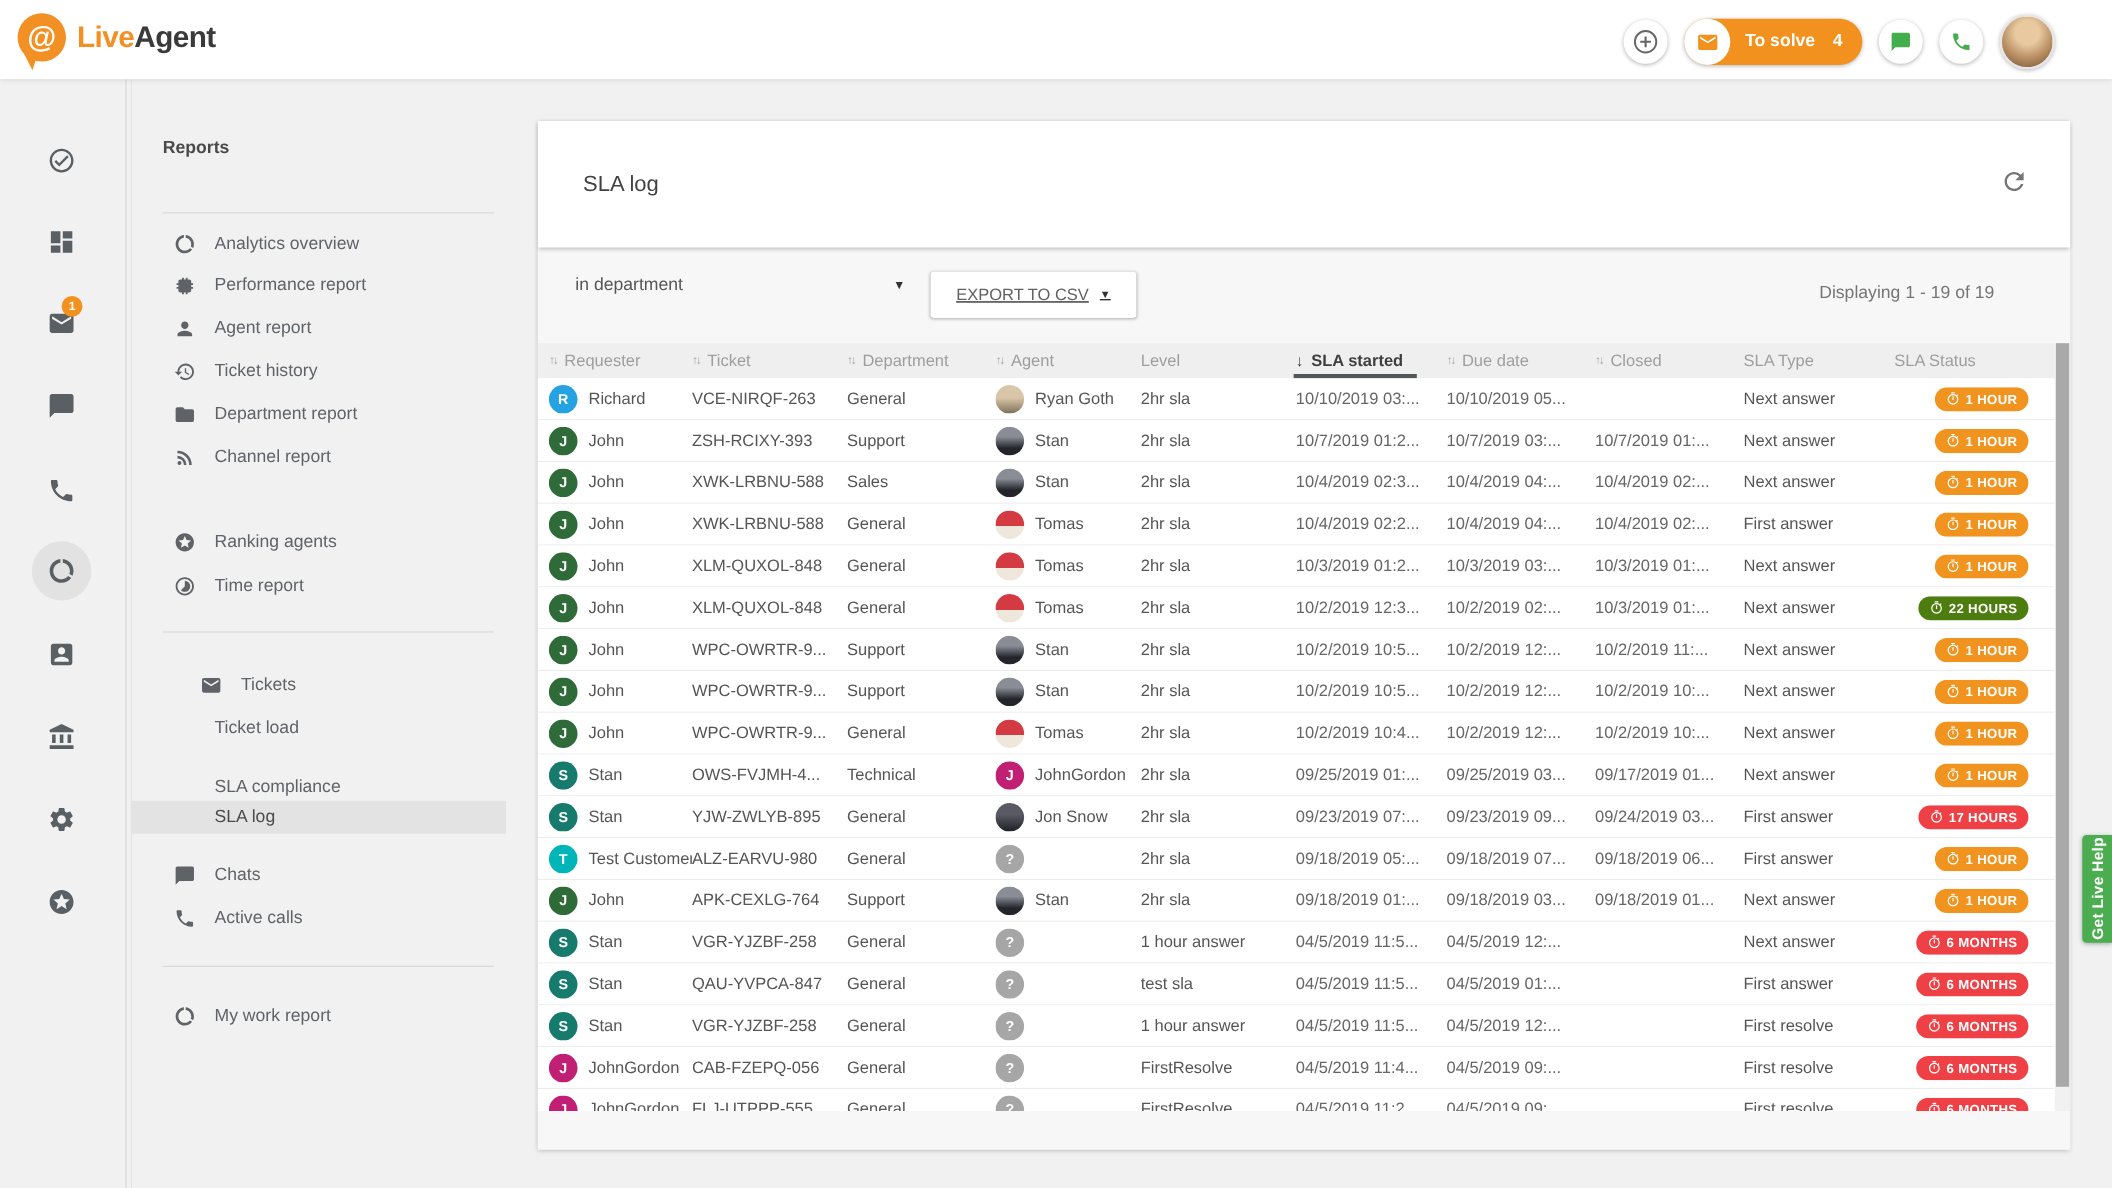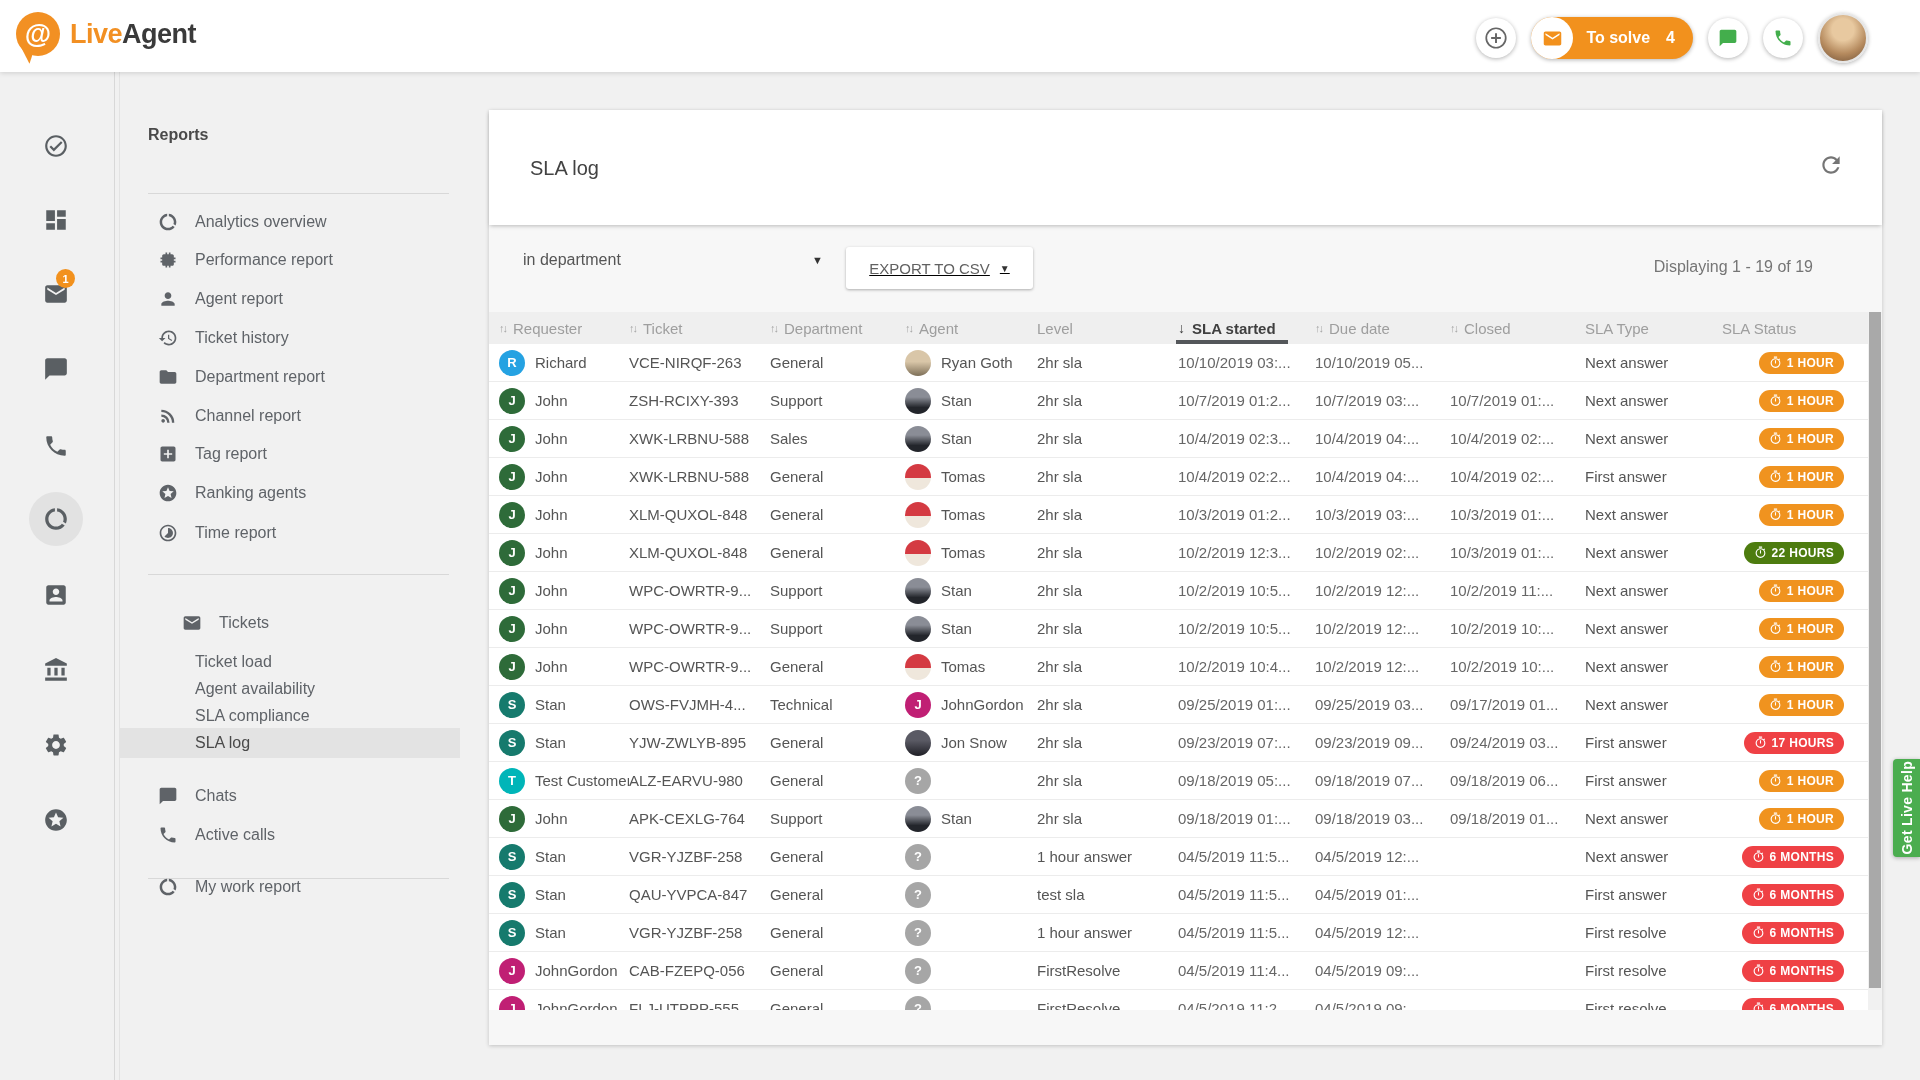--- a/index.html
+++ b/index.html
@@ -212,26 +212,20 @@
           <path d="M10 4H4c-1.1 0-1.99.9-1.99 2L2 18c0 1.1.9 2 2 2h16c1.1 0 2-.9 2-2V8c0-1.1-.9-2-2-2h-8l-2-2z"></path>
         </svg></span>
       <span class="ml">Department report</span>
     </div>
     <div class="menu-row" style="top: 329px;">
       <span class="mi"><svg viewBox="0 0 24 24" width="20" height="20">
           <path d="M6.18 15.64a2.18 2.18 0 0 1 2.18 2.18C8.36 19 7.38 20 6.18 20 5 20 4 19 4 17.82a2.18 2.18 0 0 1 2.18-2.18zM4 4.44A15.56 15.56 0 0 1 19.56 20h-2.83A12.73 12.73 0 0 0 4 7.27V4.44zm0 5.66a9.9 9.9 0 0 1 9.9 9.9h-2.83A7.07 7.07 0 0 0 4 12.93V10.1z"></path>
         </svg></span>
       <span class="ml">Channel report</span>
     </div>
-    <div class="menu-row" style="top: 367px;">
-      <span class="mi"><svg viewBox="0 0 24 24" width="20" height="20">
-          <path d="M19 3H5c-1.1 0-2 .9-2 2v14c0 1.1.9 2 2 2h14c1.1 0 2-.9 2-2V5c0-1.1-.9-2-2-2zm-2 10h-4v4h-2v-4H7v-2h4V7h2v4h4v2z"></path>
-        </svg></span>
-      <span class="ml">Tag report</span>
-    </div>
     <div class="menu-row" style="top: 406px;">
       <span class="mi"><svg viewBox="0 0 24 24" width="20" height="20">
           <path d="M11.99 2C6.47 2 2 6.48 2 12s4.47 10 9.99 10C17.52 22 22 17.52 22 12S17.52 2 11.99 2zm4.24 16L12 15.45 7.77 18l1.12-4.81-3.73-3.23 4.92-.42L12 5l1.92 4.53 4.92.42-3.73 3.23L16.23 18z"></path>
         </svg></span>
       <span class="ml">Ranking agents</span>
     </div>
     <div class="menu-row" style="top: 446px;">
       <span class="mi"><svg viewBox="0 0 24 24" width="20" height="20">
           <path d="M16.24 7.76A5.97 5.97 0 0 0 12 6v6l-4.24 4.24c2.34 2.34 6.14 2.34 8.49 0 2.34-2.34 2.34-6.14-.01-8.48zM12 2C6.48 2 2 6.48 2 12s4.48 10 10 10 10-4.48 10-10S17.52 2 12 2zm0 18c-4.42 0-8-3.58-8-8s3.58-8 8-8 8 3.58 8 8-3.58 8-8 8z"></path>
         </svg></span>
@@ -239,42 +233,39 @@
     </div>
     <div class="menu-row" style="top: 536px; padding-left: 24px;">
       <span class="mi"><svg viewBox="0 0 24 24" width="20" height="20">
           <path d="M20 4H4c-1.1 0-2 .9-2 2v12c0 1.1.9 2 2 2h16c1.1 0 2-.9 2-2V6c0-1.1-.9-2-2-2zm0 4l-8 5-8-5V6l8 5 8-5v2z"></path>
         </svg></span>
       <span class="ml">Tickets</span>
     </div>
     <div class="menu-row sub" style="top: 575px;">
       <span class="ml">Ticket load</span>
     </div>
-    <div class="menu-row sub" style="top: 602px;">
-      <span class="ml">Agent availability</span>
-    </div>
     <div class="menu-row sub" style="top: 629px;">
       <span class="ml">SLA compliance</span>
     </div>
     <div class="menu-row sub selected" style="top: 656px;">
       <span class="ml">SLA log</span>
     </div>
     <div class="menu-row" style="top: 709px;">
       <span class="mi"><svg viewBox="0 0 24 24" width="20" height="20">
           <path d="M20 2H4c-1.1 0-2 .9-2 2v18l4-4h14c1.1 0 2-.9 2-2V4c0-1.1-.9-2-2-2z"></path>
         </svg></span>
       <span class="ml">Chats</span>
     </div>
     <div class="menu-row" style="top: 748px;">
       <span class="mi"><svg viewBox="0 0 24 24" width="20" height="20">
           <path d="M6.62 10.79c1.44 2.83 3.76 5.14 6.59 6.59l2.2-2.2c.27-.27.67-.36 1.02-.24 1.12.37 2.33.57 3.57.57.55 0 1 .45 1 1V20c0 .55-.45 1-1 1-9.39 0-17-7.61-17-17 0-.55.45-1 1-1h3.5c.55 0 1 .45 1 1 0 1.25.2 2.45.57 3.57.11.35.03.74-.25 1.02l-2.2 2.2z"></path>
         </svg></span>
       <span class="ml">Active calls</span>
     </div>
-    <div class="menu-row" style="top: 800px;">
+    <div class="menu-row" style="top: 837px;">
       <span class="mi"><svg viewBox="0 0 24 24" width="20" height="20">
           <path d="M13 2.05v3.03c3.39.49 6 3.39 6 6.92 0 .9-.18 1.75-.48 2.54l2.6 1.53c.56-1.24.88-2.62.88-4.07 0-5.18-3.95-9.45-9-9.95zM12 19c-3.87 0-7-3.13-7-7 0-3.53 2.61-6.43 6-6.92V2.05c-5.06.5-9 4.76-9 9.95 0 5.52 4.47 10 9.99 10 3.31 0 6.24-1.61 8.06-4.09l-2.6-1.53C16.17 17.98 14.21 19 12 19z"></path>
         </svg></span>
       <span class="ml">My work report</span>
     </div>
   </div>
 
 <div id="card">
   <div class="card-head">
     <div class="card-title">SLA log</div>

